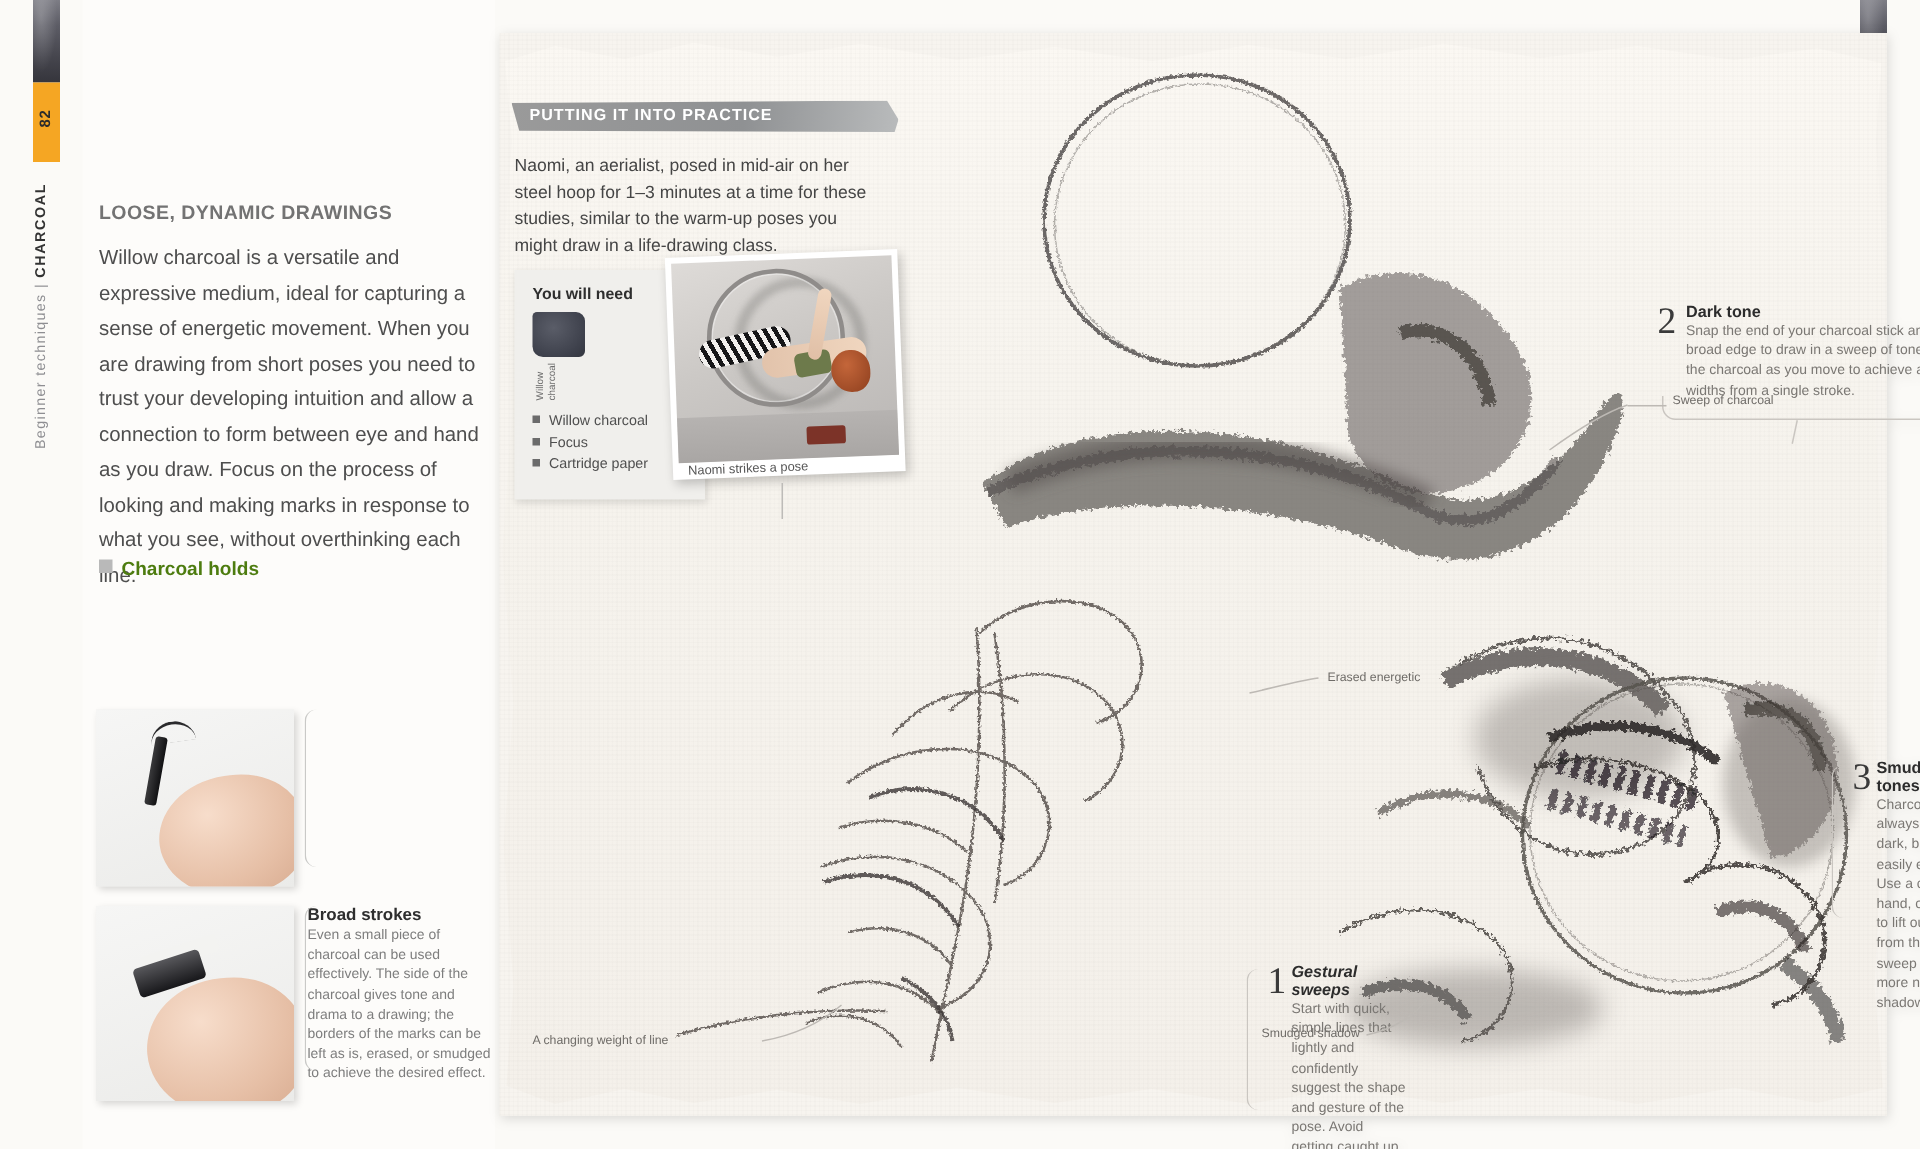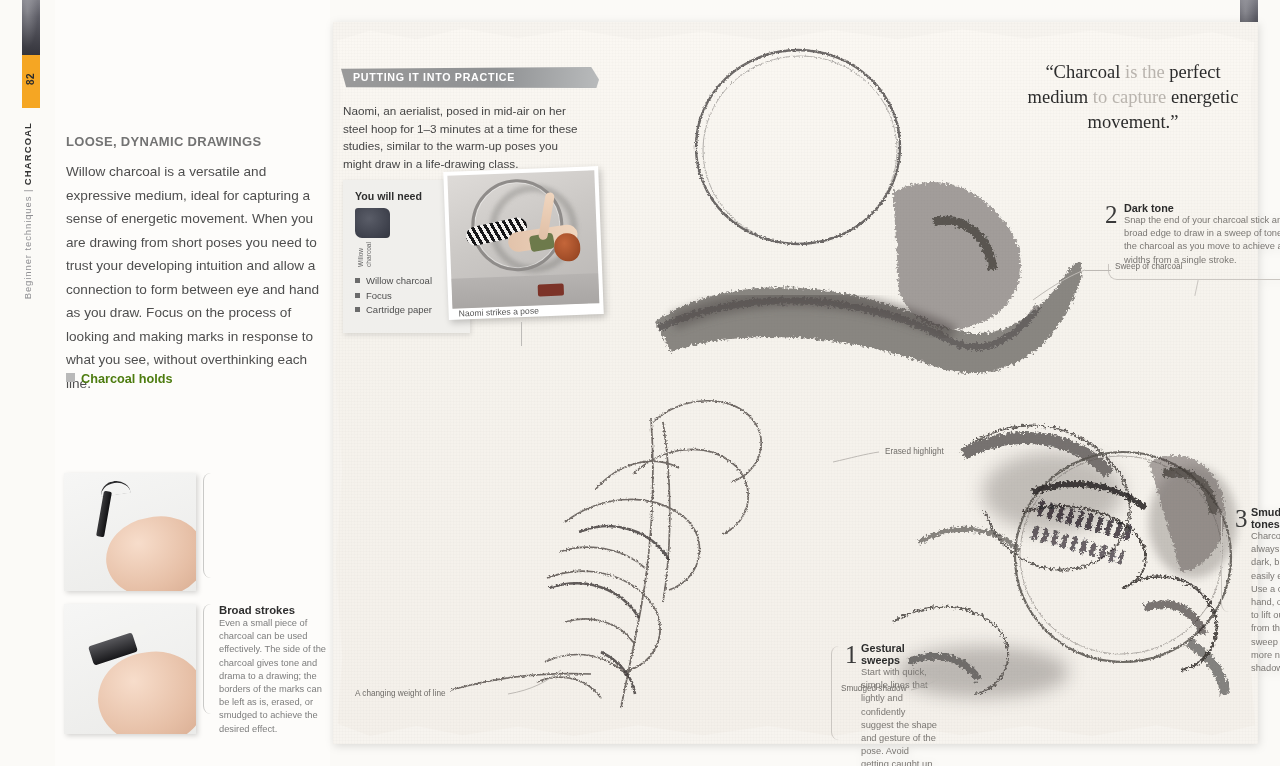--- a/index.html
+++ b/index.html
@@ -147,21 +147,21 @@
     font-size: 11.3px; font-weight: bold; color: #2e2e2e;
   }
   .callout .c-body {
     font-size: 9.3px; line-height: 13.2px; color: #7d7d7d; margin-top: 1px;
   }
   .callout.cA { left: 148px; top: 473px; width: 128px; }
   .callout.cA .brace { height: 105px; }
   .callout.cA .c-inner { margin-left: 18px; }
   .callout.cB { left: 148px; top: 604px; width: 128px; }
   .callout.cB .brace { height: 110px; }
-  .callout.cB .c-inner { margin-left: 16px; }
+  .callout.cB .c-inner { margin-left: 2px; }
 
   
   .right-page {
     position: absolute; left: 333px; top: 22px; width: 925px; height: 722px;
     background: #f7f4ef;
     filter: drop-shadow(1px 2px 4px rgba(0,0,0,.13));
   }
   .torn {
     position: absolute; inset: 0;
     background:
@@ -528,34 +528,25 @@
         <div class="nh-body"></div>
         <div class="nh-top"></div>
         <div class="nh-arm"></div>
         <div class="nh-hair"></div>
         <div class="nh-block"></div>
       </div>
       <div class="photo-caption">Naomi strikes a pose</div>
     </div>
     <div class="photo-stem"></div>
 
-    <blockquote class="pullquote">
-      <span>“Charcoal</span>
-      <span class="lite">is the</span>
-      <span>perfect medium</span>
-      <span class="lite">to</span>
-      <span class="lite">capture</span>
-      <span>energetic</span>
-      <span>movement.”</span>
-    </blockquote>
 
     <div class="step s1">
       <div class="sbrace"></div>
       <div class="num" style="left:14px;">1</div>
-      <div class="s-inner" style="margin-left:30px;">
+      <div class="s-inner" style="margin-left:30px;font-style:italic;">
         <div class="s-head">Gestural sweeps</div>
       </div>
       <div class="s-body" style="margin-left:30px;">Start with quick, simple lines that lightly and confidently suggest the shape and gesture of the pose. Avoid getting caught up in detail.</div>
     </div>
 
     <div class="step s2">
       <div class="num">2</div>
       <div class="s-inner">
         <div class="s-head">Dark tone</div>
       </div>
@@ -574,18 +565,18 @@
     </div>
 
     <div class="anno" style="left:782px; top:240px;">Sweep of charcoal</div>
     <div class="anno-line" style="left:752px; top:248px; width:26px;"></div>
     <svg class="drawings" viewBox="0 0 925 722">
       <path d="M700 278 C 722 262, 740 252, 752 248" stroke="#bdb9b4" stroke-width="1" fill="none"></path>
       <path d="M500 440 C 518 436, 532 432, 546 430" stroke="#bdb9b4" stroke-width="1" fill="none"></path>
       <path d="M175 672 C 198 668, 214 660, 228 648" stroke="#bdb9b4" stroke-width="1" fill="none"></path>
       <path d="M578 668 C 596 664, 610 656, 620 642" stroke="#bdb9b4" stroke-width="1" fill="none"></path>
     </svg>
-    <div class="anno" style="left:552px; top:425px;">Erased highlight</div>
+    <div class="anno" style="left:552px; top:425px;">Erased energetic</div>
     <div class="anno" style="left:22px; top:667px;">A changing weight of line</div>
     <div class="anno" style="left:508px; top:662px;">Smudged shadow</div>
   </div>
 
 </div>
 
 </body></html>

